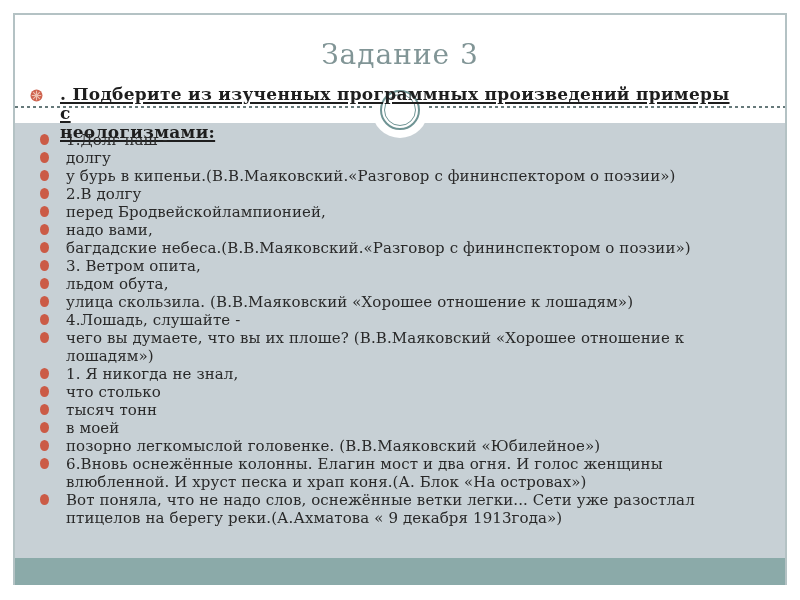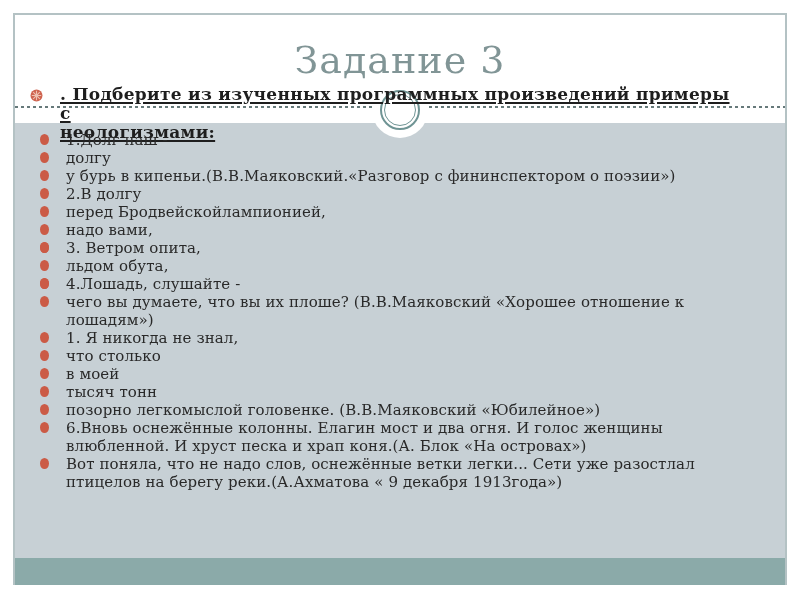--- a/index.html
+++ b/index.html
@@ -24,21 +24,21 @@
   .halo { position:absolute; left:372px; top:82px; width:56px; height:56px;
           border-radius:50%; background:#ffffff; z-index:3; }
 
   .ring-outer { position:absolute; left:380px; top:90px; width:40px; height:40px;
                 box-sizing:border-box; border:2px solid #6f9494; border-radius:50%;
                 background:#ffffff; z-index:4; }
   .ring-inner { position:absolute; left:2px; top:2px; width:32px; height:32px;
                 box-sizing:border-box; border:1px solid #6f9494; border-radius:50%; }
 
   .title { position:absolute; left:0; right:0; top:40px; margin:0; z-index:5;
-           text-align:center; font-size:38px; font-weight:normal; line-height:1.1;
+           text-align:center; font-size:28px; font-weight:normal; line-height:1.1;
            color:#819596; letter-spacing:1px; }
 
   .content { position:absolute; left:15px; right:15px; top:0; height:503px; z-index:6;text-decoration:underline; }
 
   .heading { position:absolute; left:0; right:0; top:85px;
              padding:0 40px 0 45px; font-size:17px; font-weight:bold;
              line-height:19px; color:#1e1e1e; letter-spacing:0.3px; }
   .heading-line { display:block; text-decoration:underline;
                   text-decoration-thickness:1.5px; text-underline-offset:2px; }
   .star { position:absolute; left:15px; top:2px; width:13px; height:13px; }
@@ -111,34 +111,36 @@
           <span class="quote-text">перед Бродвейскойлампионией,</span>
         </li>
 
         <li class="quote">
           <span class="dot"></span>
           <span class="quote-text">надо вами,</span>
         </li>
 
         <li class="quote">
           <span class="dot"></span>
+          <span class="quote-text">багдадские небеса.(В.В.Маяковский.«Разговор с фининспектором о поэзии»)</span>
         </li>
 
         <li class="quote">
           <span class="dot"></span>
           <span class="quote-text">3. Ветром опита,</span>
         </li>
 
         <li class="quote">
           <span class="dot"></span>
           <span class="quote-text">льдом обута,</span>
         </li>
 
         <li class="quote">
           <span class="dot"></span>
+          <span class="quote-text">улица скользила. (В.В.Маяковский «Хорошее отношение к лошадям»)</span>
         </li>
 
         <li class="quote">
           <span class="dot"></span>
           <span class="quote-text">4.Лошадь, слушайте -</span>
         </li>
 
         <li class="quote">
           <span class="dot"></span>
           <span class="quote-text">чего вы думаете, что вы их плоше? (В.В.Маяковский «Хорошее отношение к лошадям»)</span>
@@ -149,26 +151,26 @@
           <span class="quote-text">1. Я никогда не знал,</span>
         </li>
 
         <li class="quote">
           <span class="dot"></span>
           <span class="quote-text">что столько</span>
         </li>
 
         <li class="quote">
           <span class="dot"></span>
-          <span class="quote-text">в моей</span>
+          <span class="quote-text">тысяч тонн</span>
         </li>
 
         <li class="quote">
           <span class="dot"></span>
-          <span class="quote-text">тысяч тонн</span>
+          <span class="quote-text">в моей</span>
         </li>
 
         <li class="quote">
           <span class="dot"></span>
           <span class="quote-text">позорно легкомыслой головенке. (В.В.Маяковский «Юбилейное»)</span>
         </li>
 
         <li class="quote">
           <span class="dot"></span>
           <span class="quote-text">6.Вновь оснежённые колонны. Елагин мост и два огня. И голос женщины влюбленной. И хруст песка и храп коня.(А. Блок «На островах»)</span>

